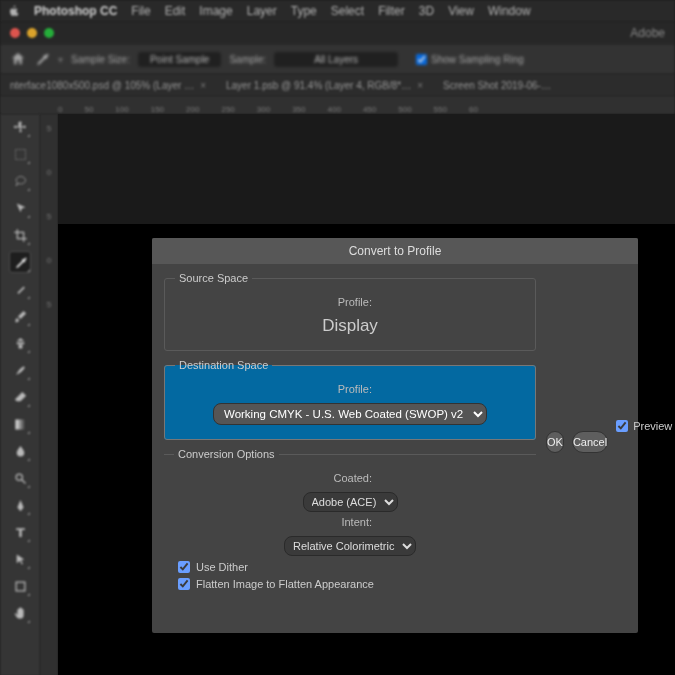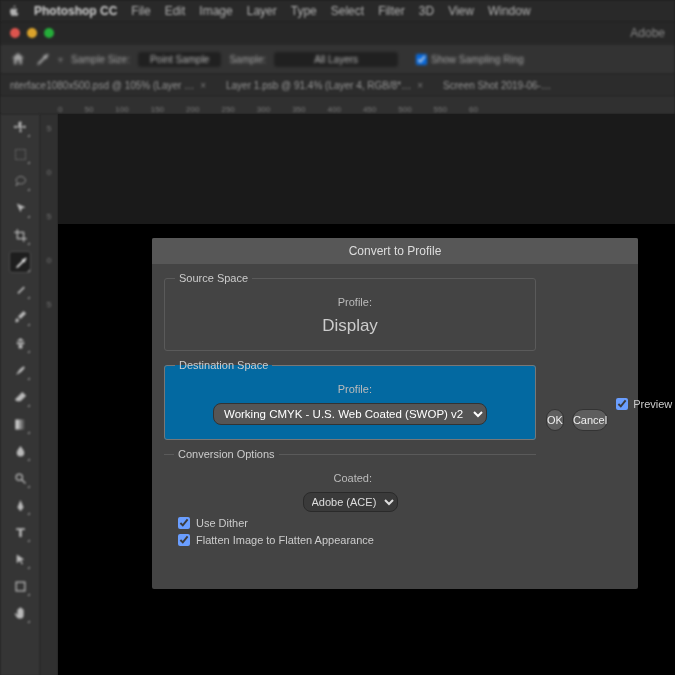--- a/index.html
+++ b/index.html
@@ -306,20 +306,24 @@
           <select><option>Working CMYK - U.S. Web Coated (SWOP) v2</option></select>
         </div>
       </fieldset>
 
       <fieldset style="border-bottom:none;border-left:none;border-right:none;border-radius:0;margin-bottom:0;">
         <legend>Conversion Options</legend>
         <div class="row">
           <label>Coated:</label>
           <select style="max-width:195px"><option>Adobe (ACE)</option></select>
         </div>
+        <div class="row">
+          <label>Intent:</label>
+          <select style="max-width:195px"><option>Relative Colorimetric</option></select>
+        </div>
         <label class="chkrow">
             <input type="checkbox" checked="" style="">
             <span>Use Dither</span>
           </label>
         <label class="chkrow">
             <input type="checkbox" checked="" style="">
             <span>Flatten Image to Flatten Appearance</span>
           </label>
       </fieldset>
 

